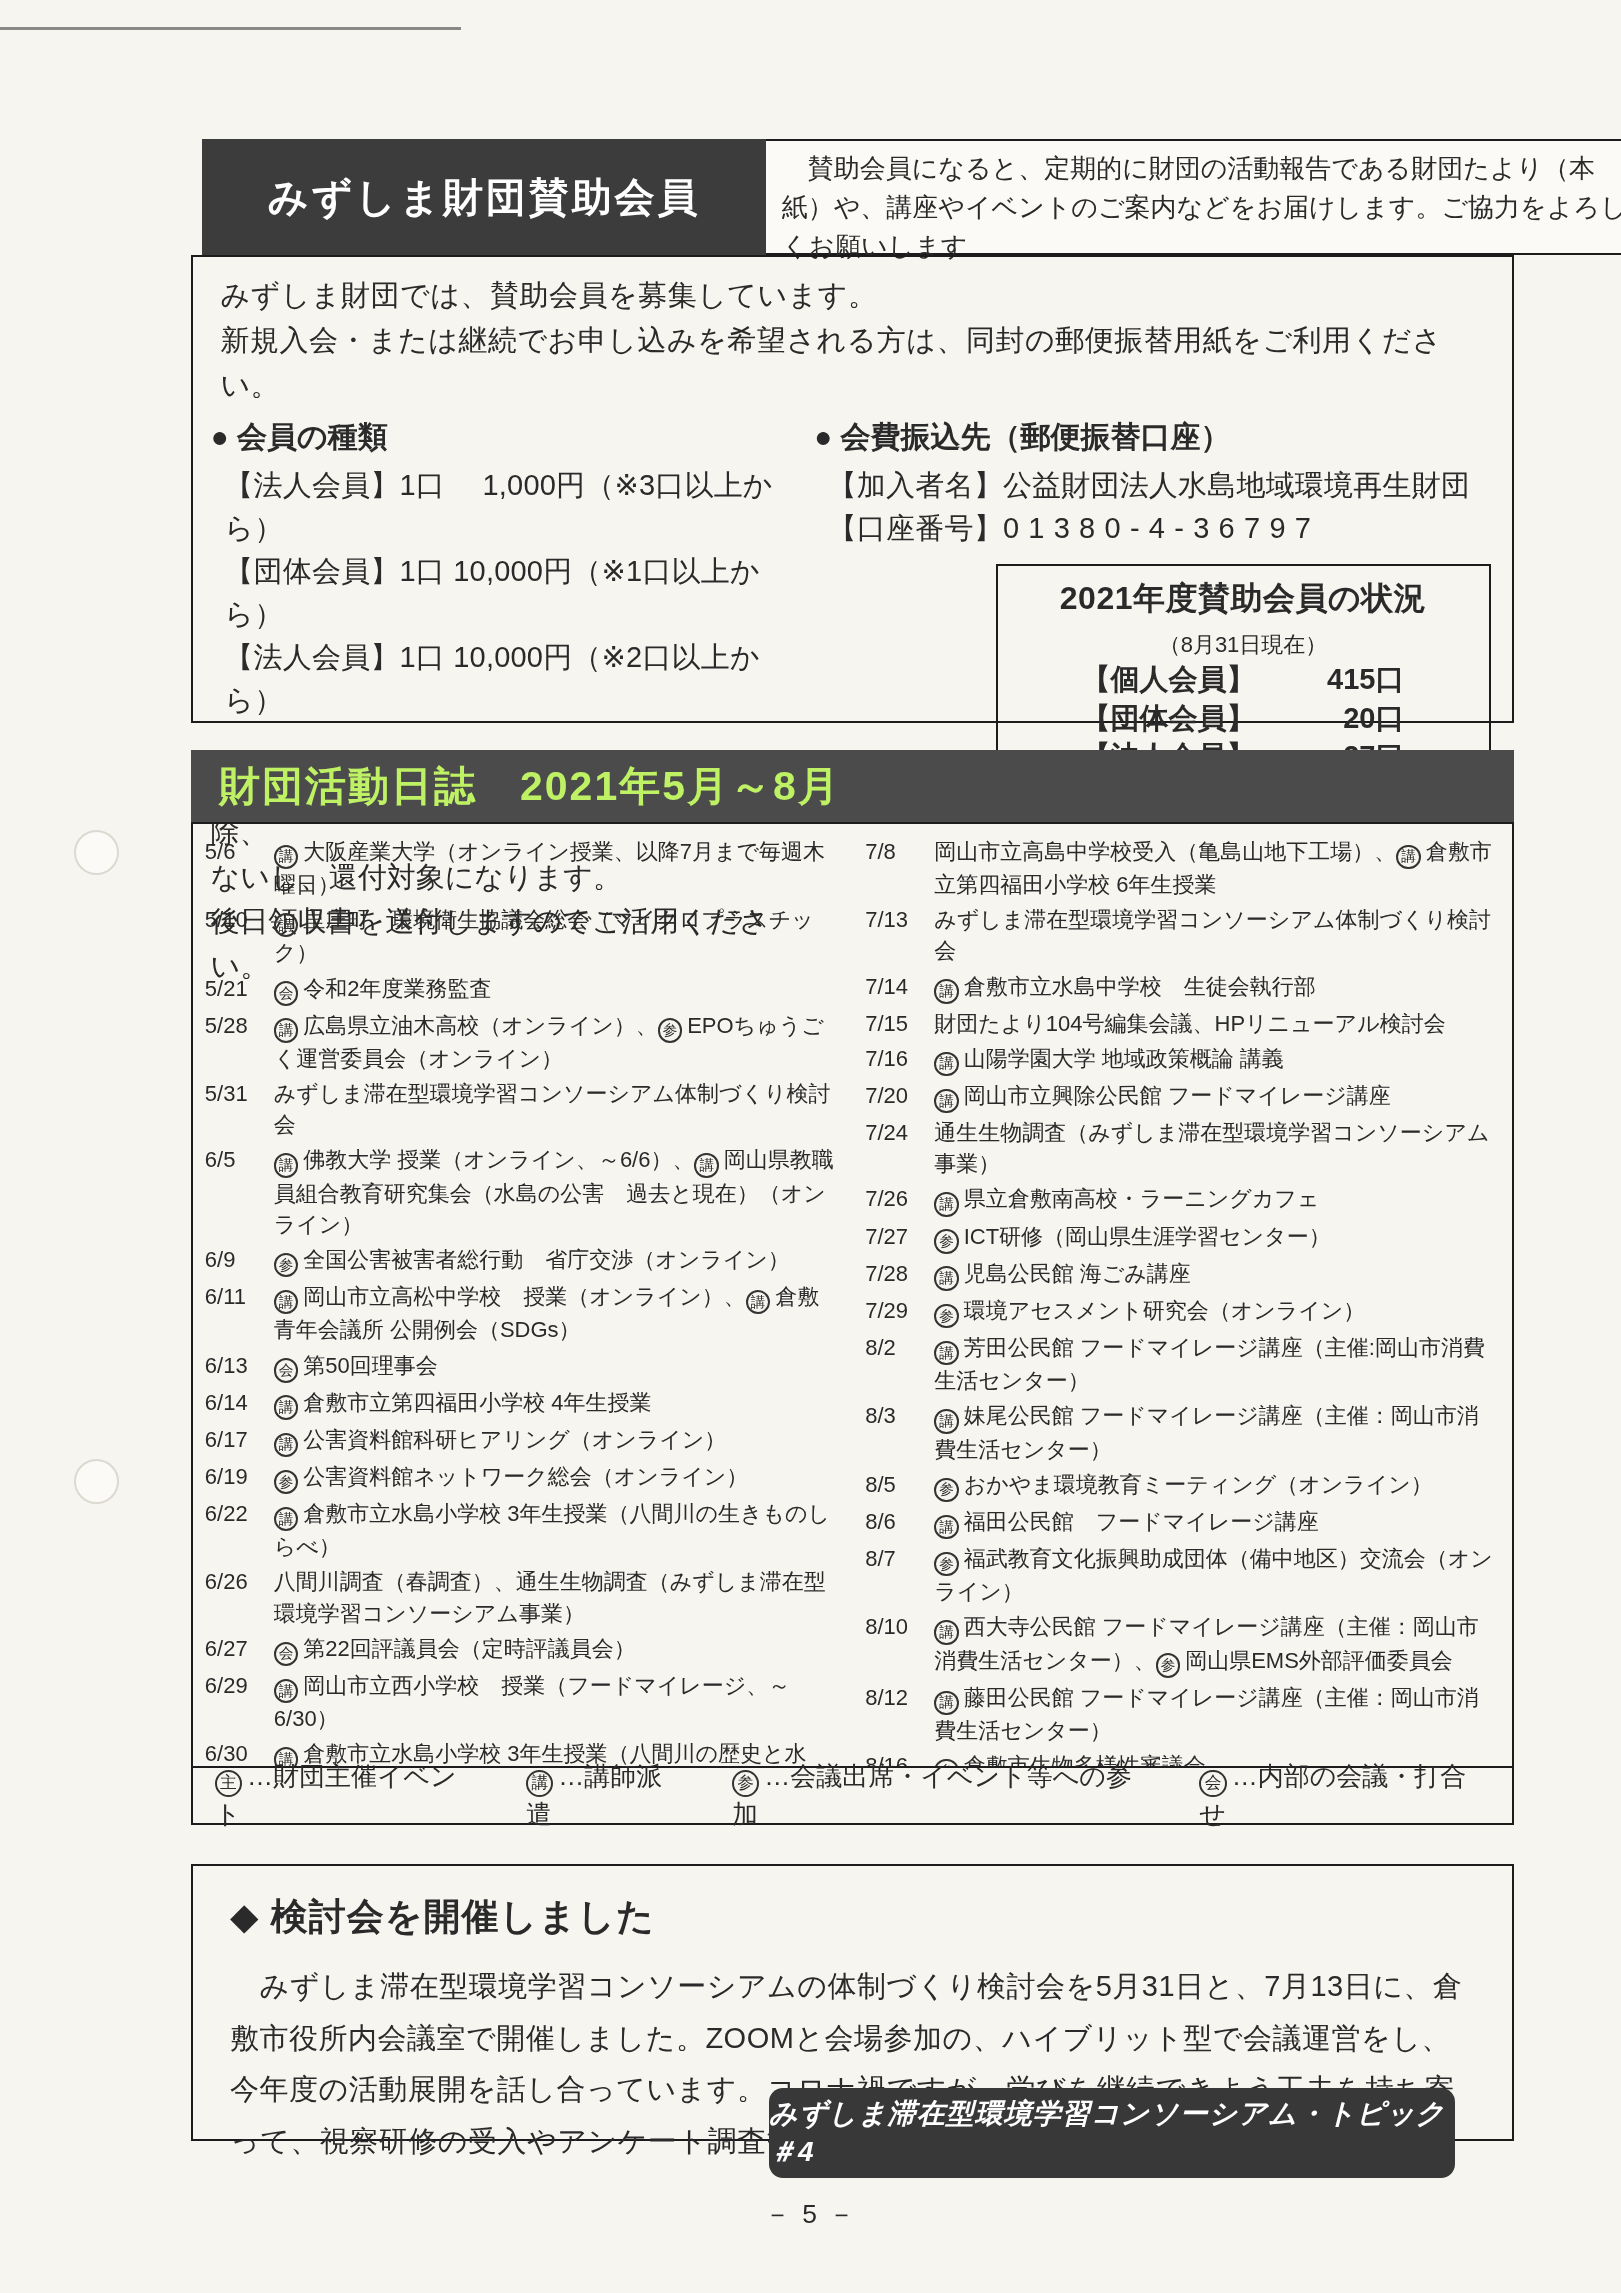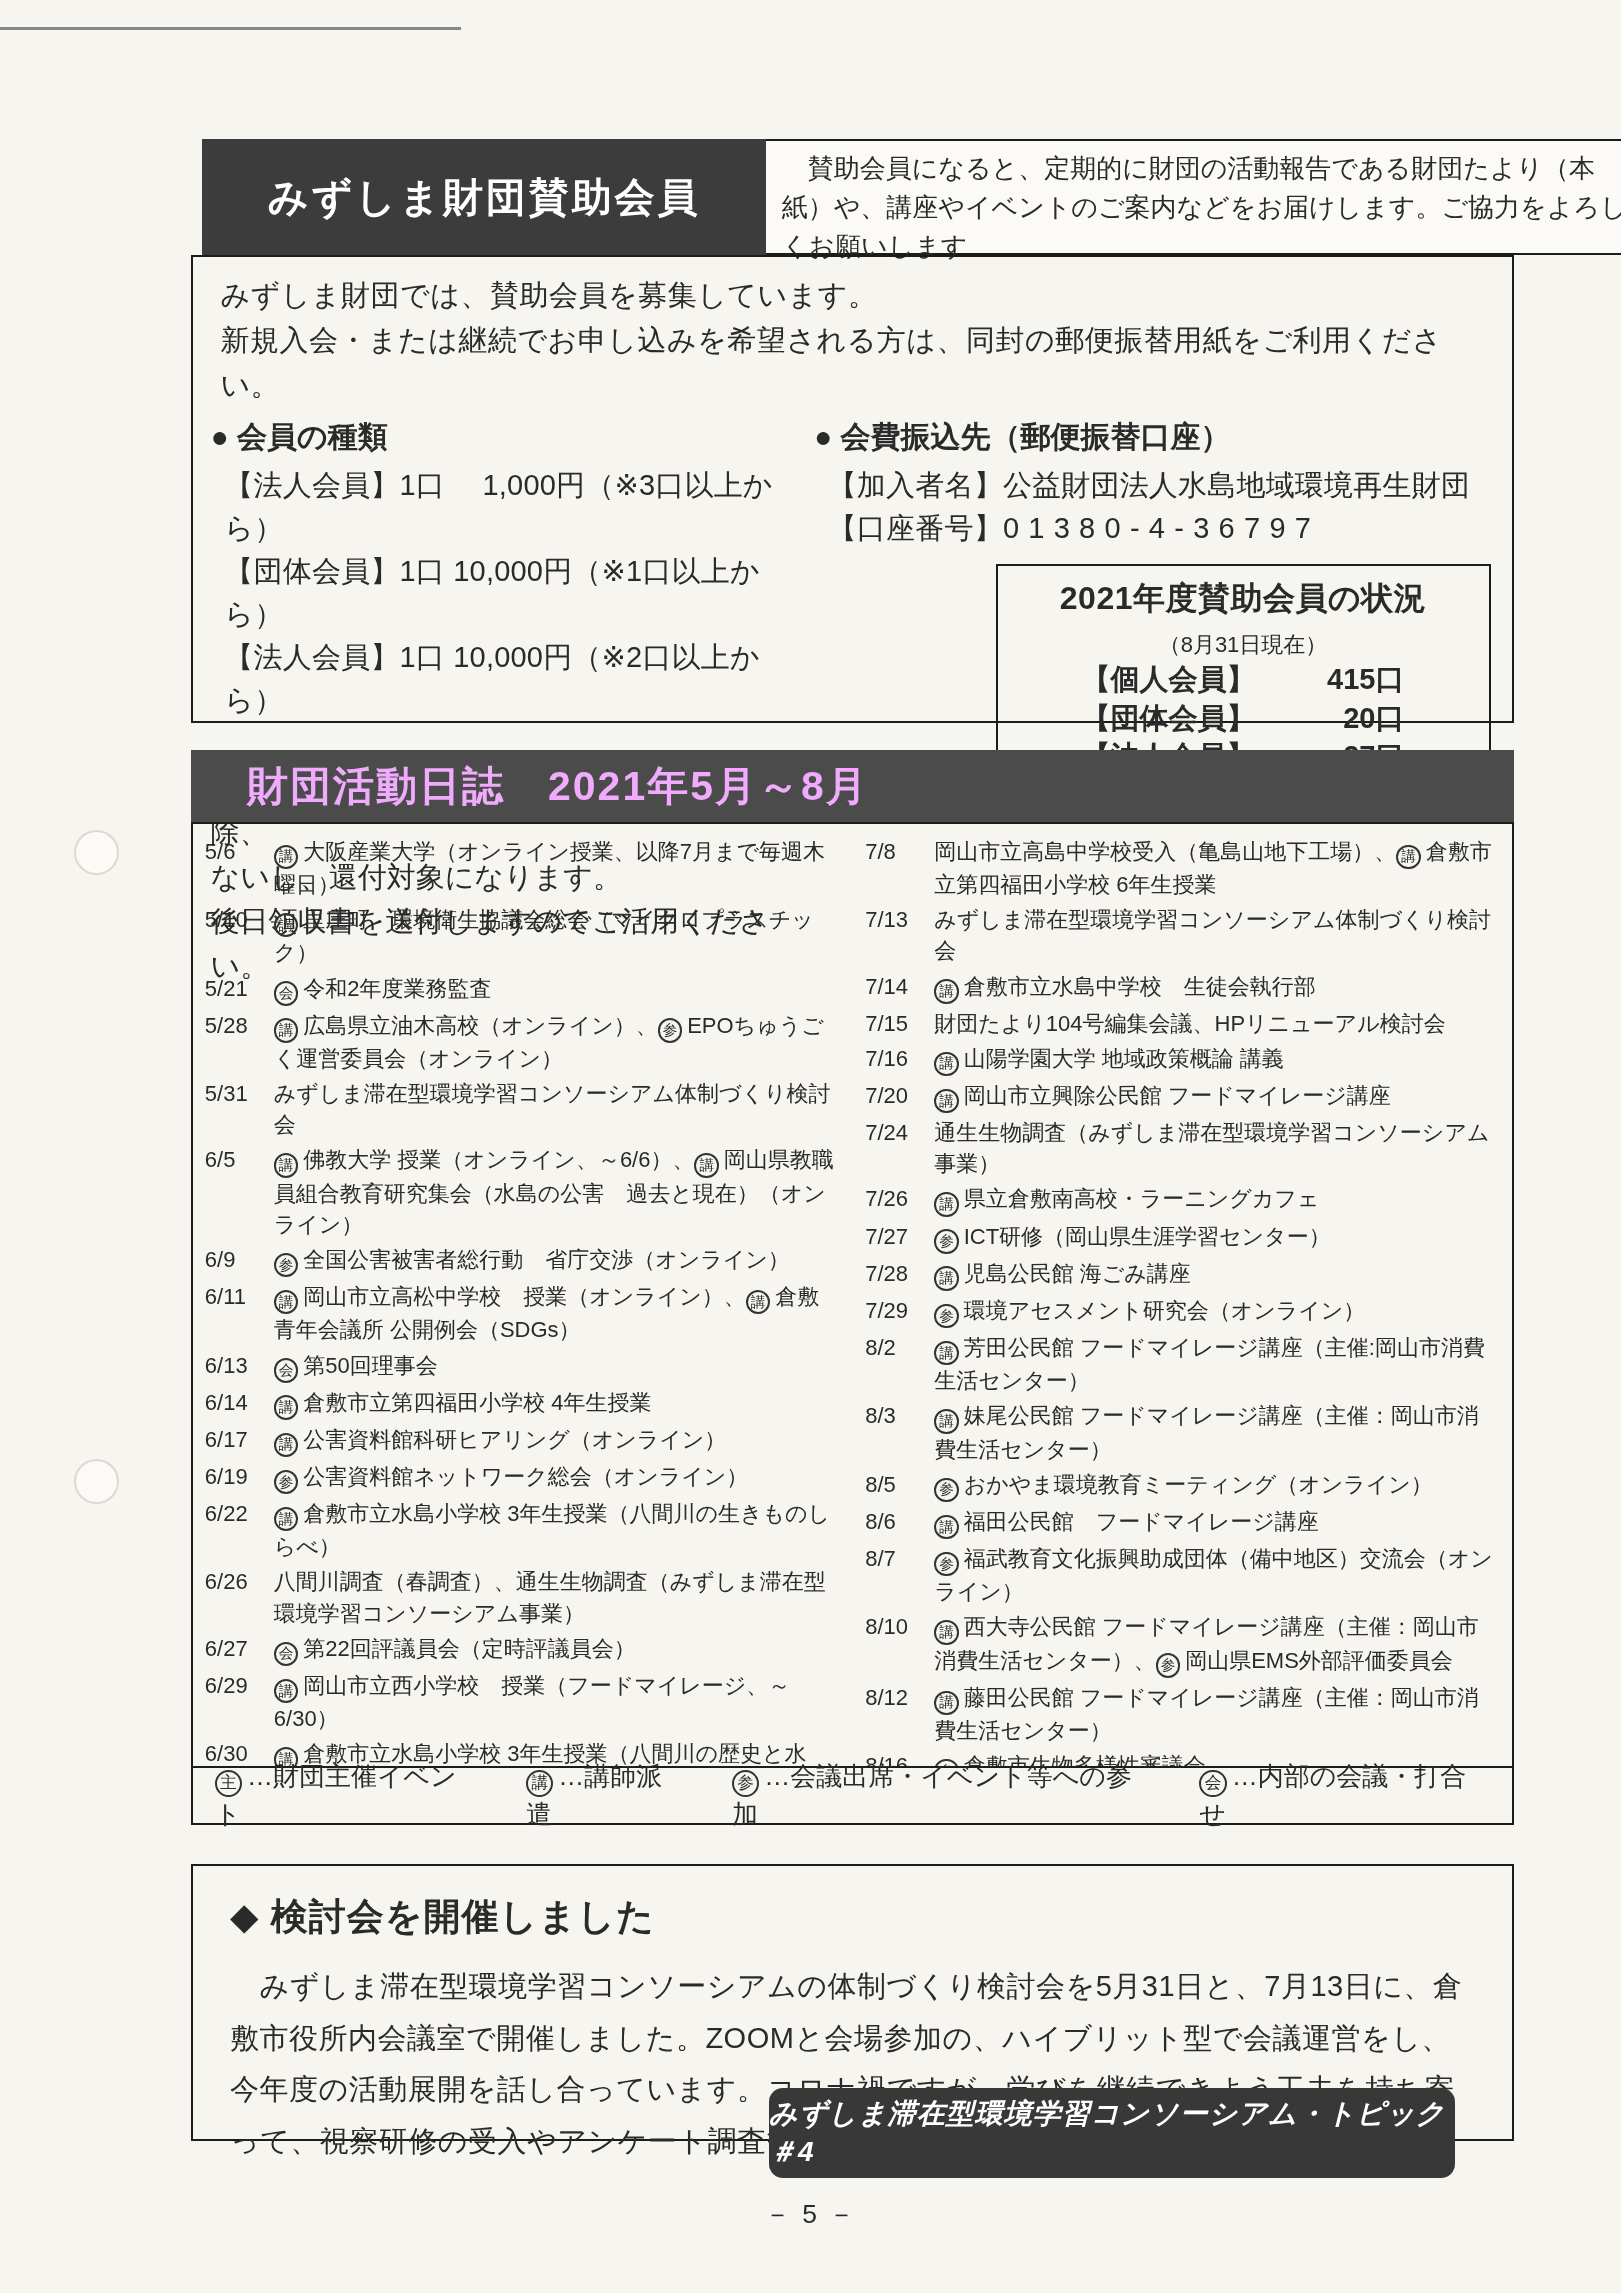--- a/index.html
+++ b/index.html
@@ -37,22 +37,22 @@
   .status-box{width:495px;margin:13.7px 3.9px 0 auto;border:2px solid var(--box-border);
               padding:11.8px 17.6px 13.7px 17.6px;}
   .status-title{text-align:center;font-size:32px;font-weight:bold;letter-spacing:0.5px;}
   .status-sub{text-align:center;font-size:22px;margin-top:9px;}
   .s-row{display:flex;justify-content:center;font-size:29px;font-weight:600;line-height:1.32;}
   .s-row .lab{width:196px;}
   .s-row .val{width:127px;text-align:right;}
 
   
   .diary-bar{position:absolute;left:191px;top:750px;width:1323px;height:73px;
-             background:var(--diary-bar-bg);color:#f0abfc;display:flex;align-items:center;
-             font-size:41px;font-weight:bold;letter-spacing:2px;padding-left:56px;}
+             background:var(--diary-bar-bg);color:#bef264;display:flex;align-items:center;
+             font-size:41px;font-weight:bold;letter-spacing:2px;padding-left:28px;}
   .diary-box{position:absolute;left:191px;top:822px;width:1323px;height:1003px;
              border:2px solid var(--box-border);display:flex;flex-direction:column;}
   .diary-cols{flex:1;display:flex;padding:11.8px 11.8px 3.9px 11.8px;gap:25.5px;overflow:hidden;}
   .d-col{flex:1;min-width:0;}
   .d-row{display:flex;margin-bottom:3.9px;}
   .d-date{flex:0 0 69px;font-size:22px;line-height:1.42;}
   .d-body{flex:1;font-size:22px;line-height:1.42;letter-spacing:0px;}
   .circ{display:inline-flex;align-items:center;justify-content:center;
         width:24.5px;height:24.5px;border:2px solid #333;border-radius:50%;
         font-size:14.7px;line-height:1;margin-right:4.9px;vertical-align:-0.18em;}

